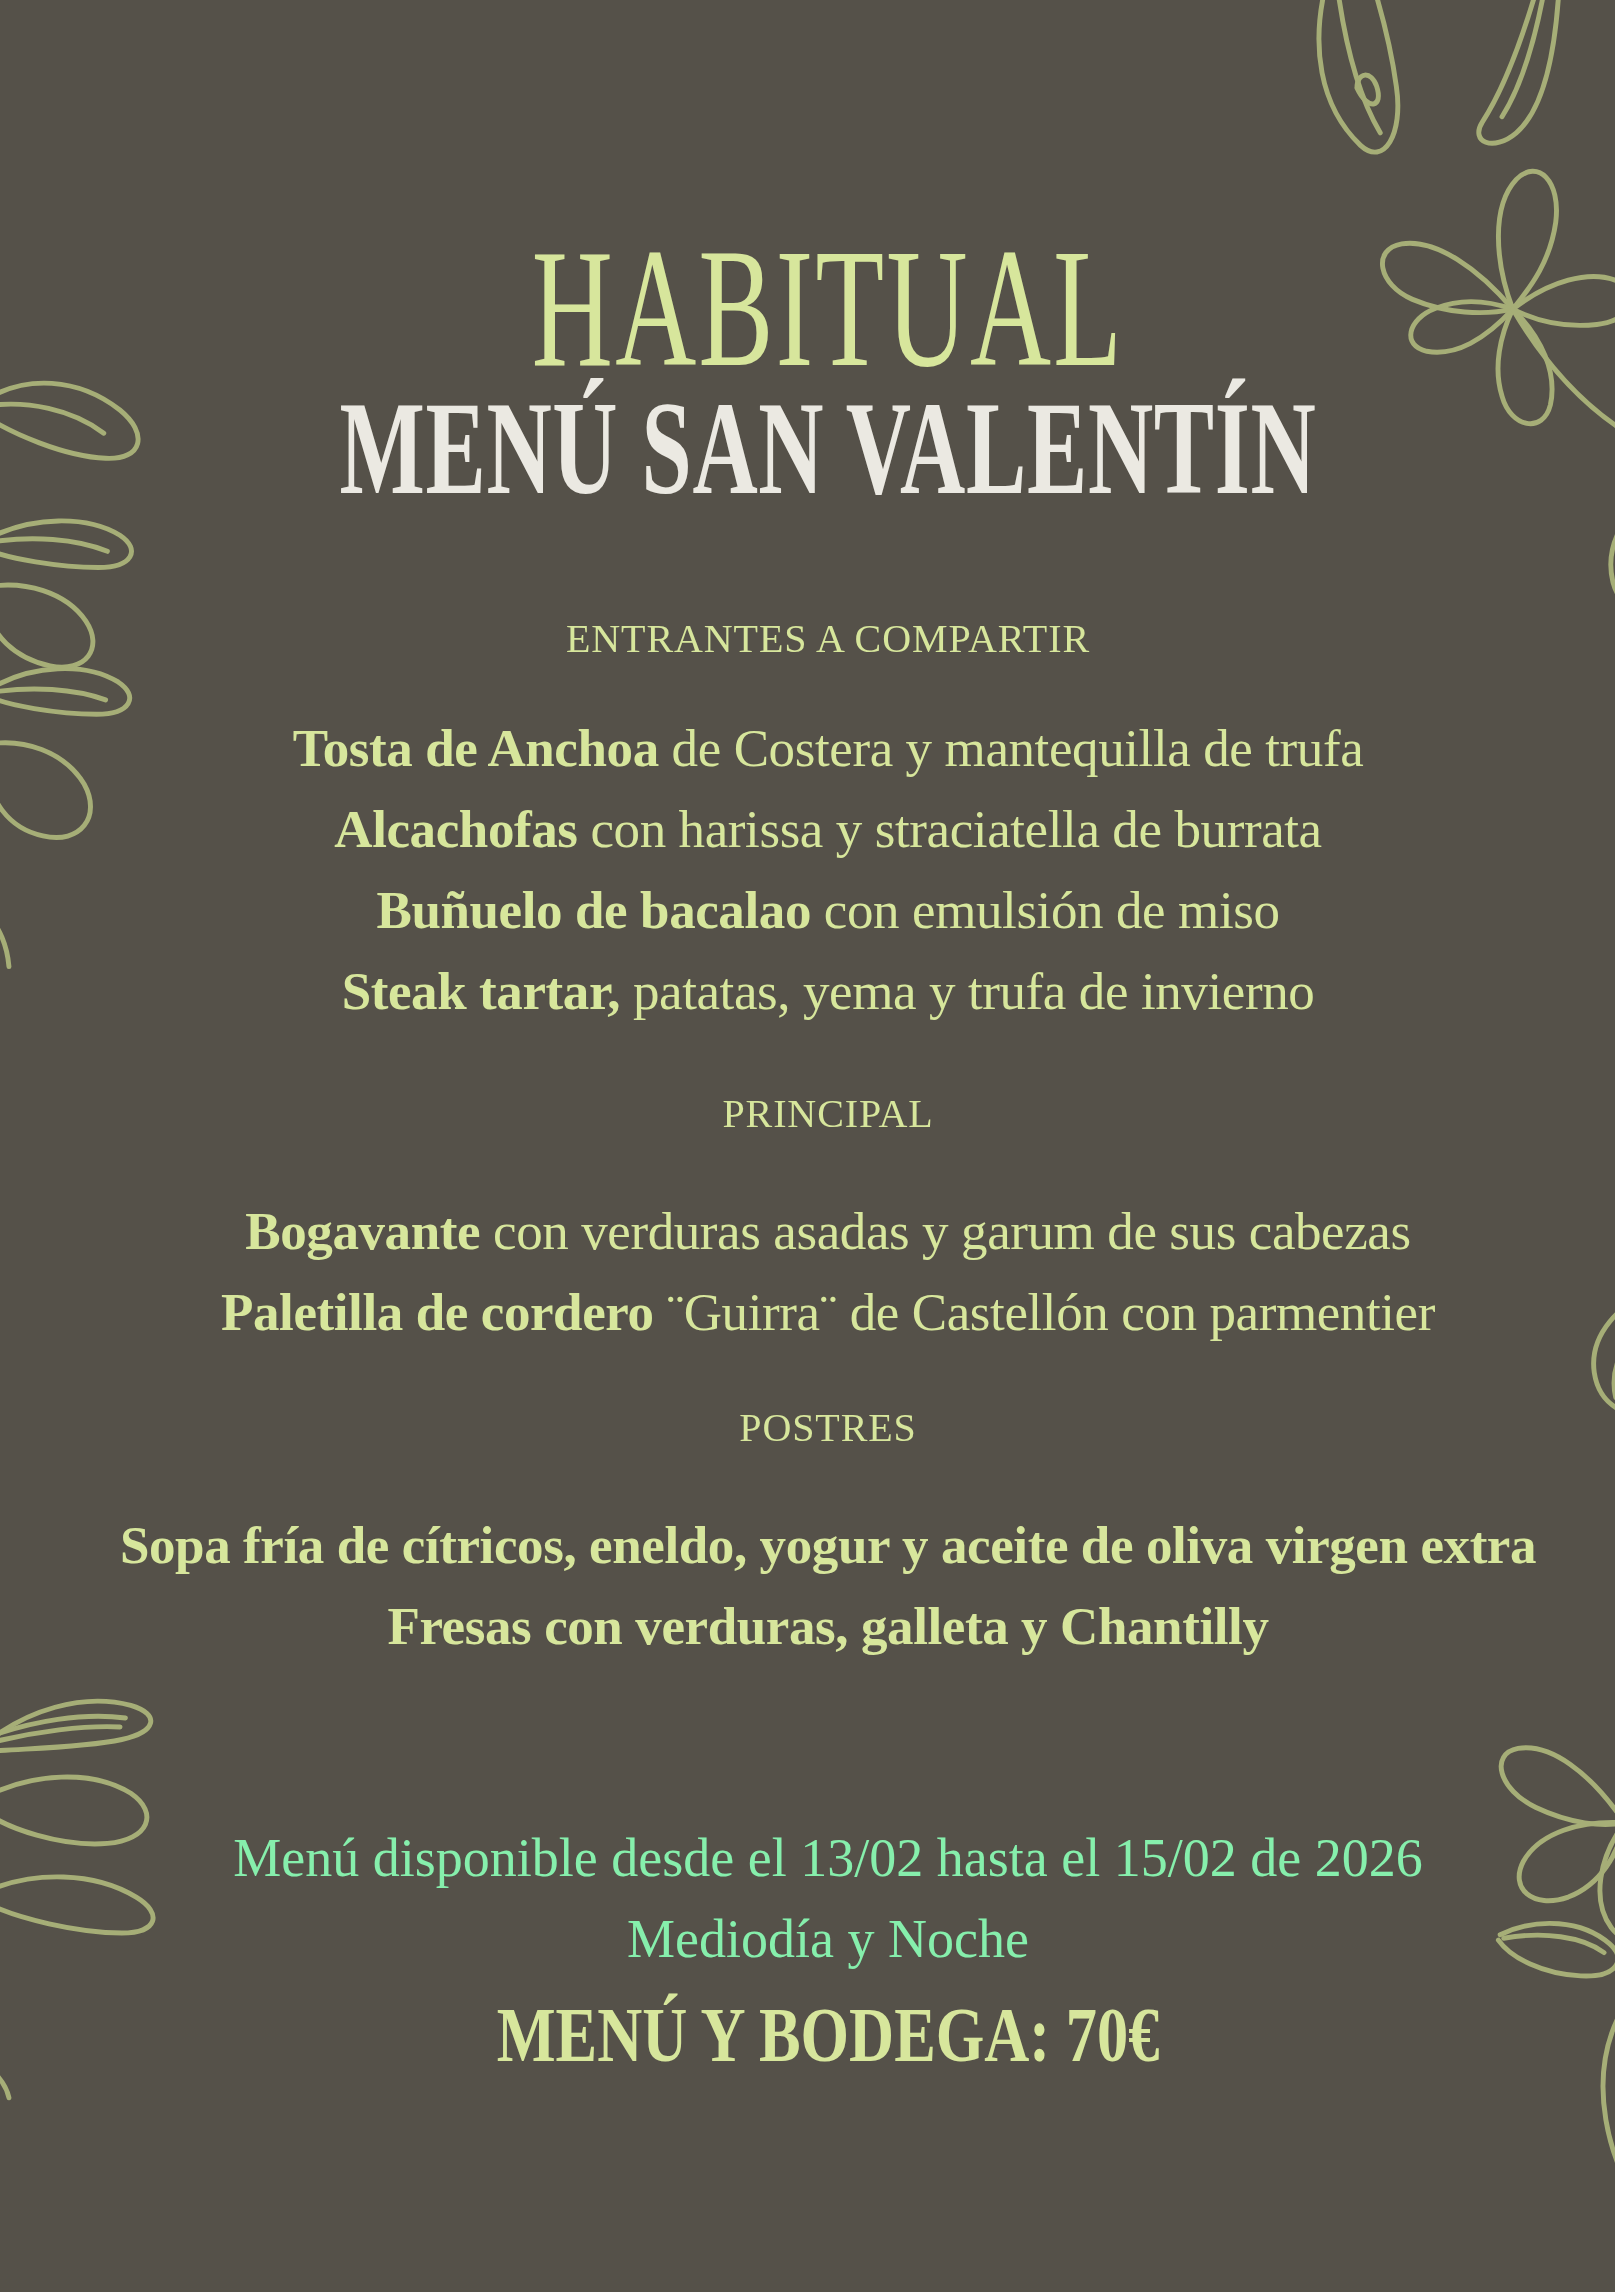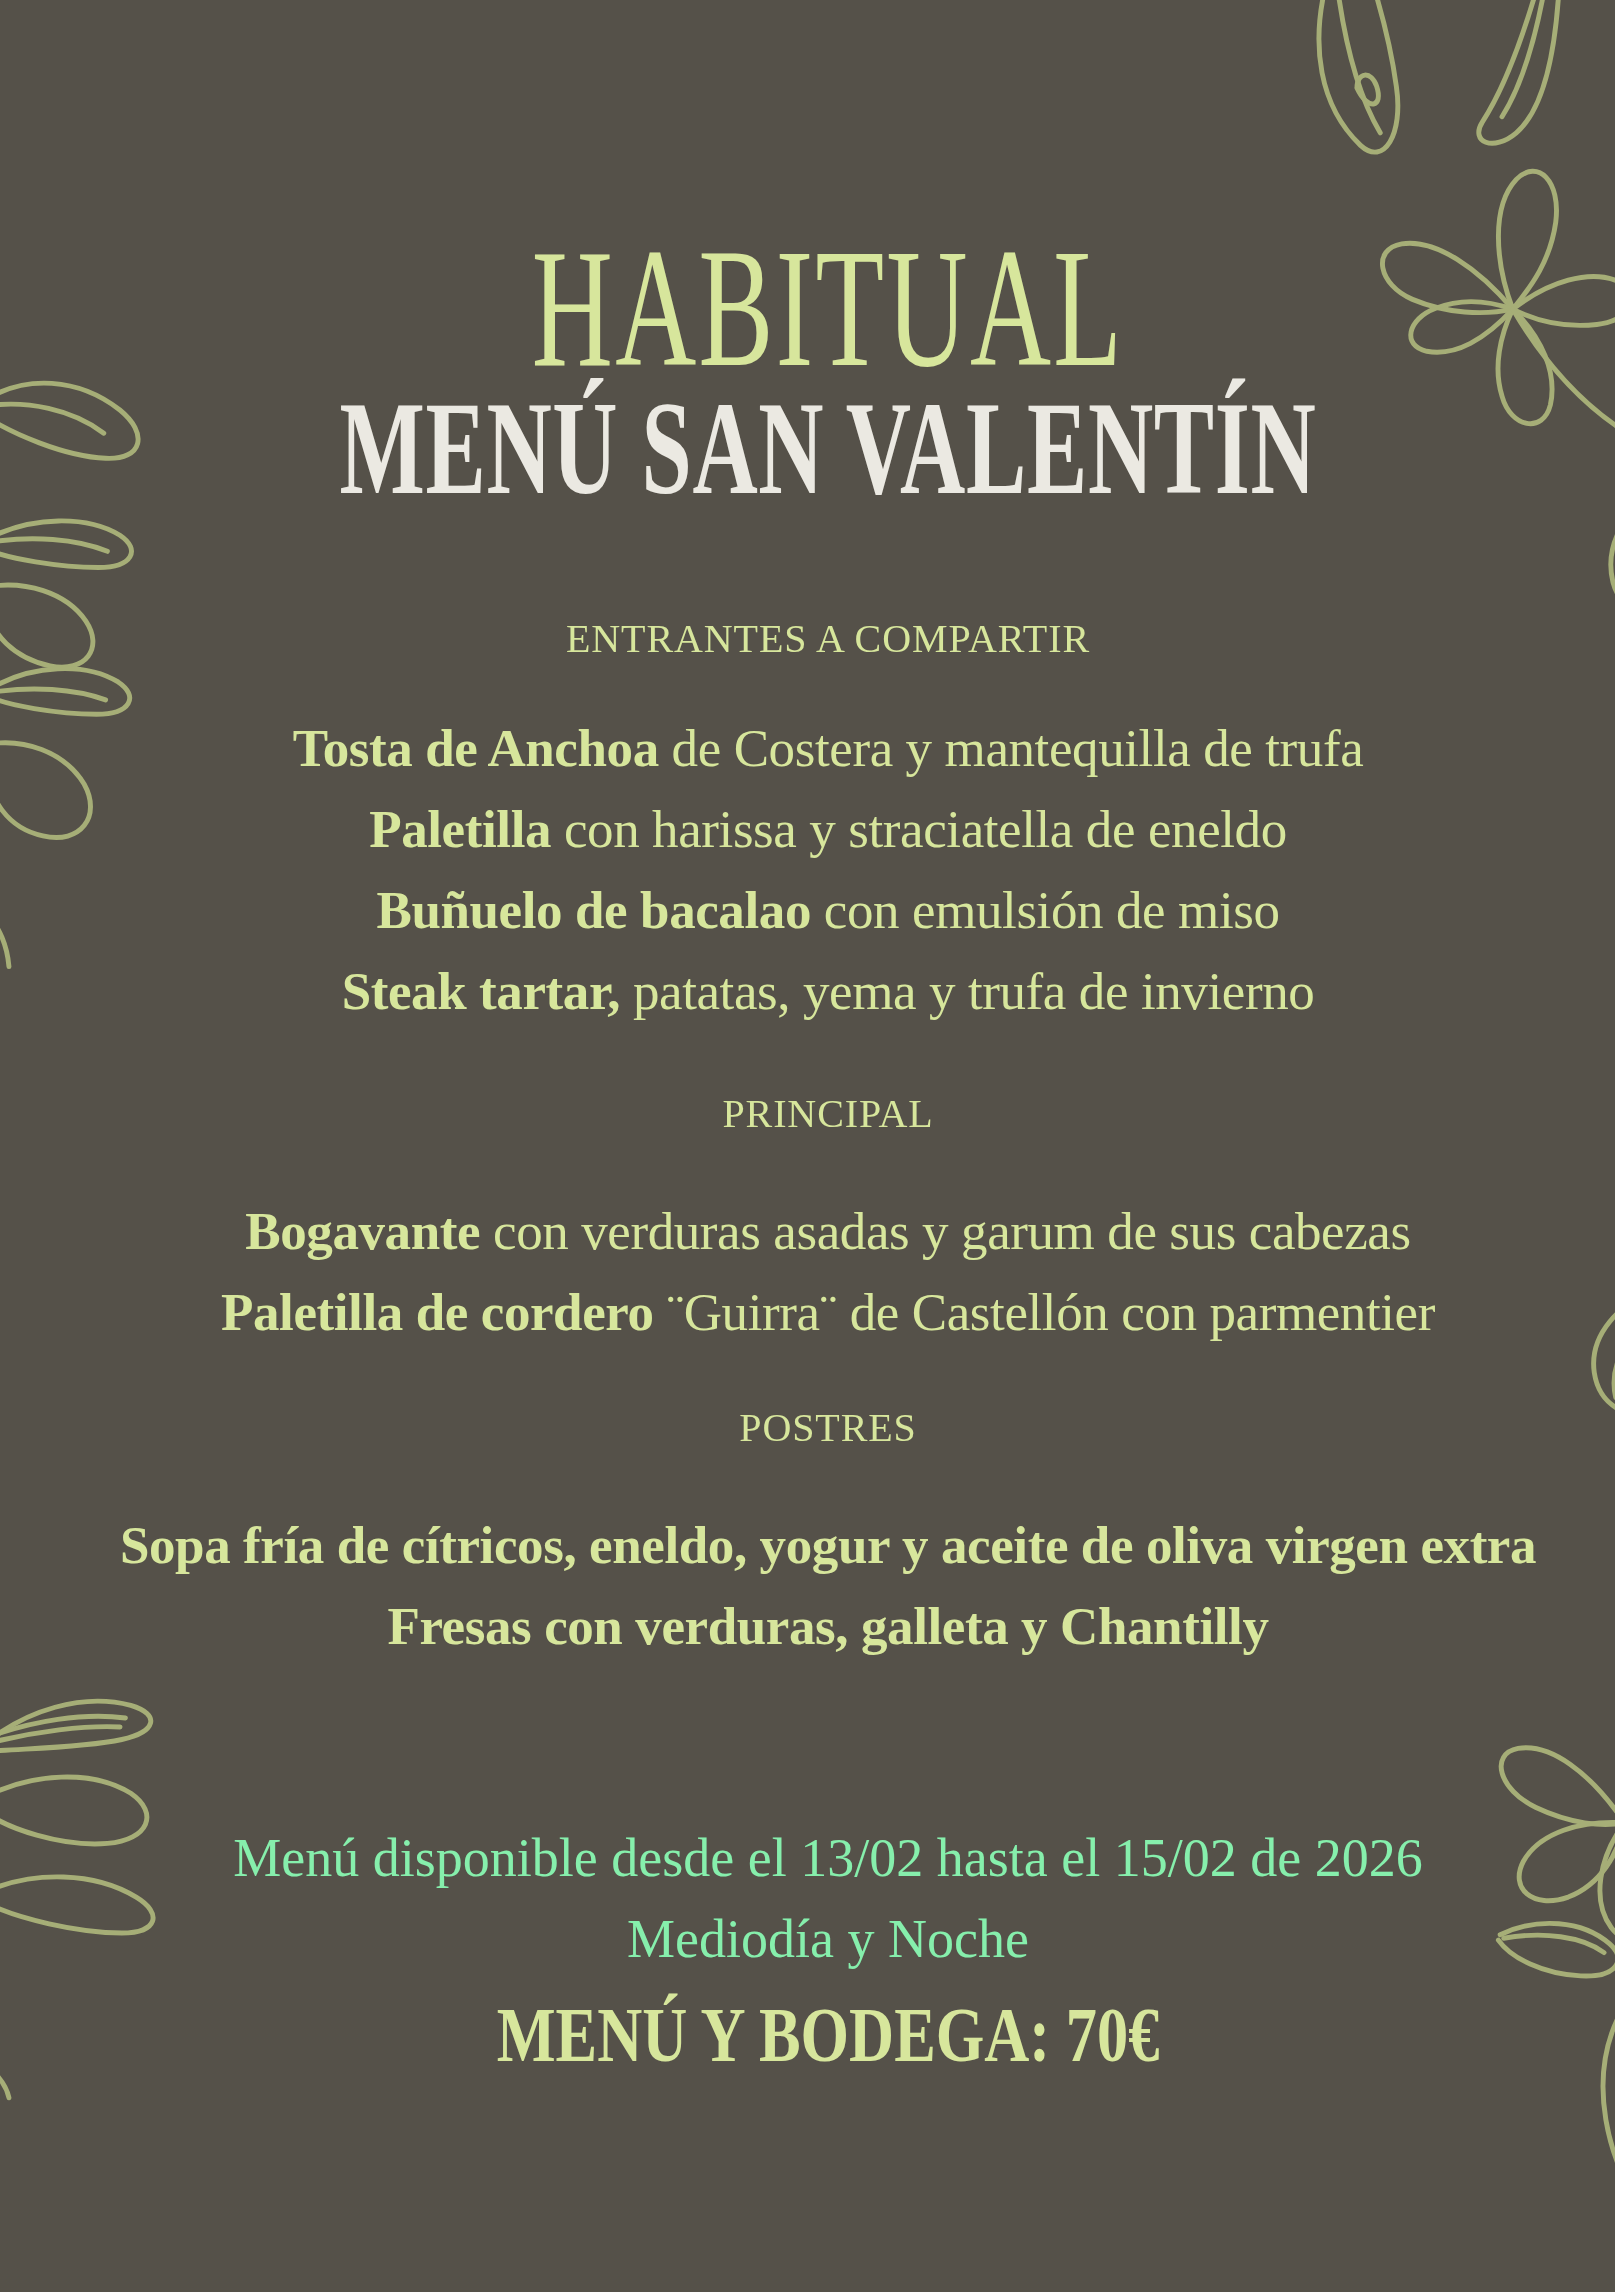--- a/index.html
+++ b/index.html
@@ -153,21 +153,21 @@
     <path d="M60,314 C104,306 148,312 172,330"></path>
     <path d="M195,185 C228,260 218,340 188,402 C156,468 168,560 232,645"></path>
   </svg>
 
   <h1 class="centered brand">HABITUAL</h1>
   <h2 class="centered title">MENÚ SAN VALENTÍN</h2>
 
   <h3 class="centered heading h-entrantes">ENTRANTES A COMPARTIR</h3>
   <div class="centered items i-entrantes">
     <p><span class="b">Tosta de Anchoa</span><span> de Costera y mantequilla de trufa</span></p>
-    <p><span class="b">Paletilla</span><span> con harissa y straciatella de eneldo</span></p>
+    <p><span class="b">Alcachofas</span><span> con harissa y straciatella de burrata</span></p>
     <p><span class="b">Buñuelo de bacalao</span><span> con emulsión de miso</span></p>
     <p><span class="b">Steak tartar,</span><span> patatas, yema y trufa de invierno</span></p>
   </div>
 
   <h3 class="centered heading h-principal">PRINCIPAL</h3>
   <div class="centered items i-principal">
     <p><span class="b">Bogavante</span><span> con verduras asadas y garum de sus cabezas</span></p>
     <p><span class="b">Paletilla de cordero</span><span> ¨Guirra¨ de Castellón con parmentier</span></p>
   </div>
 

